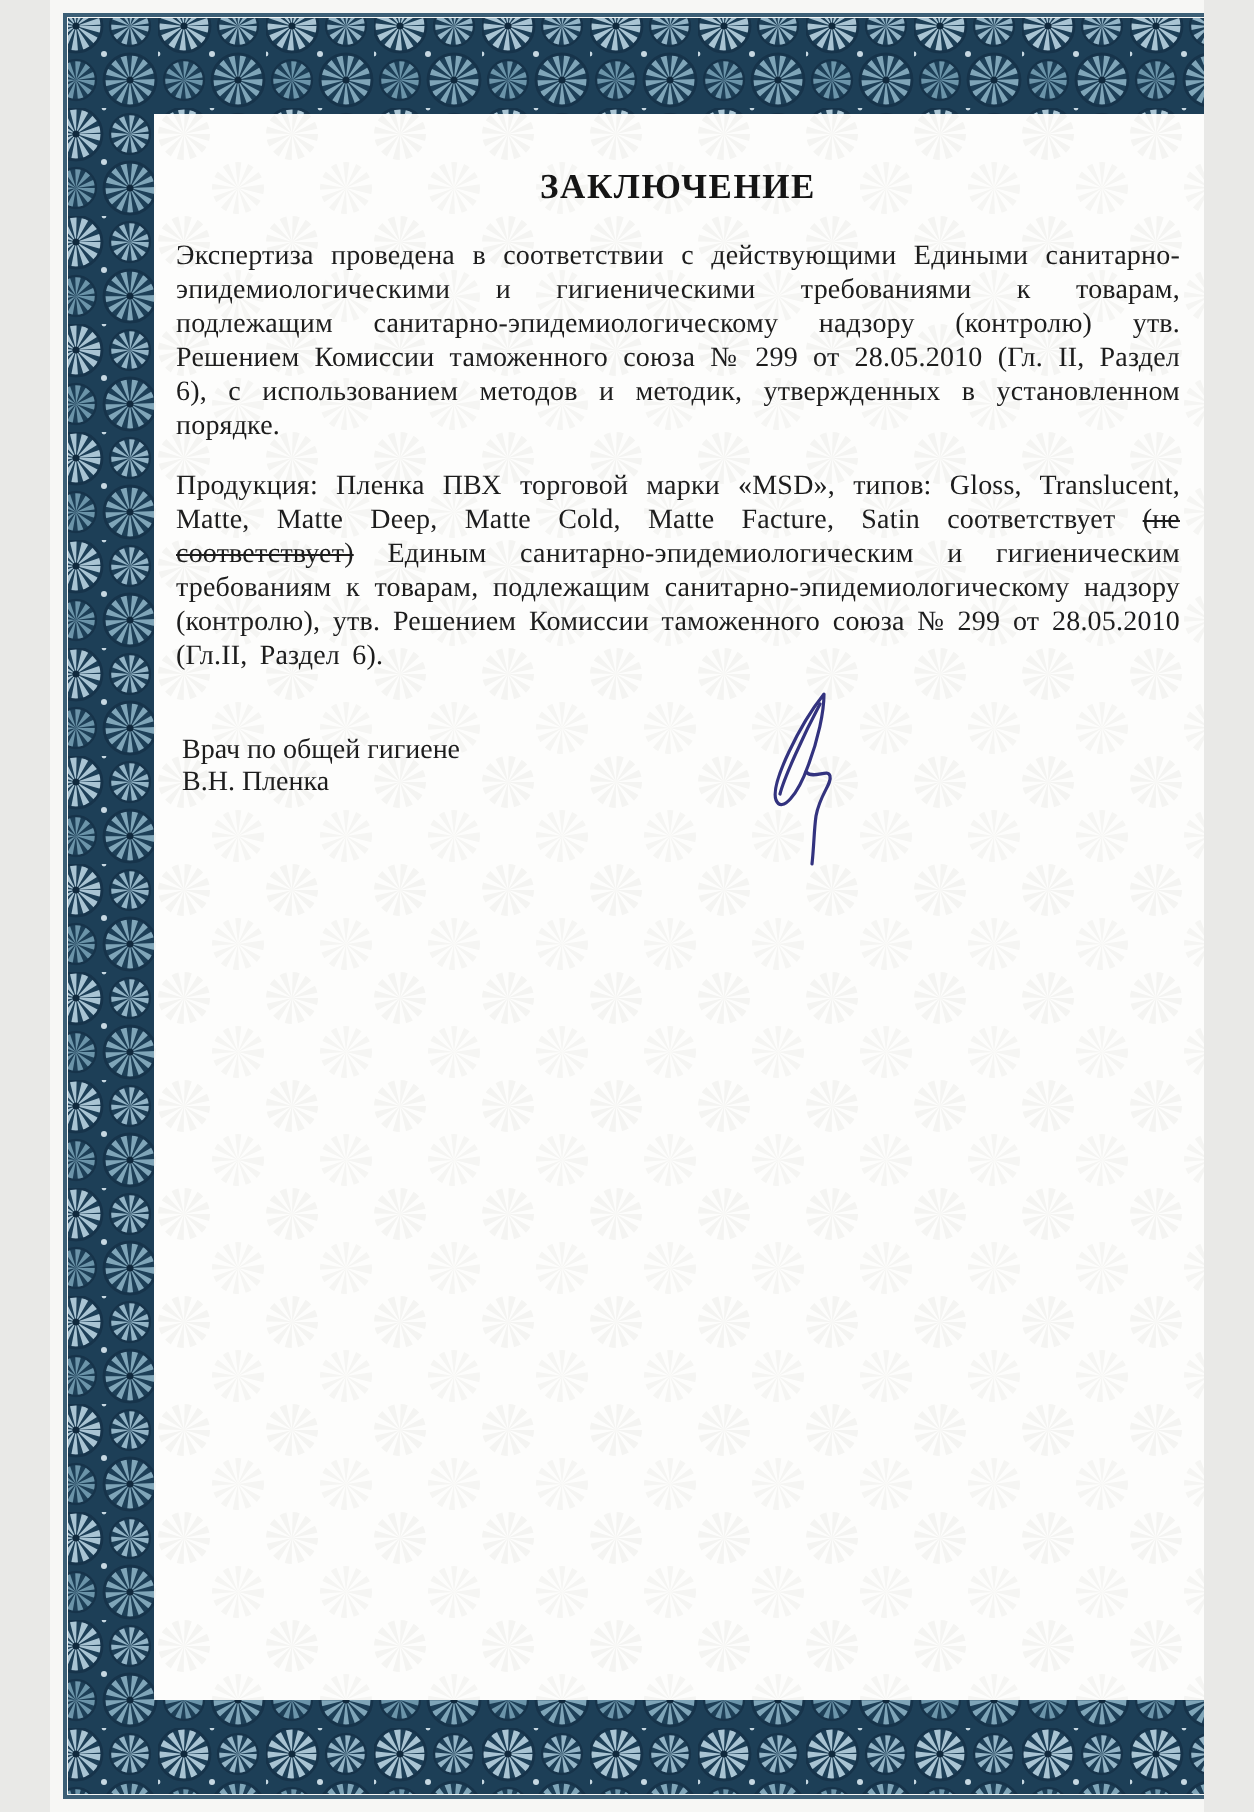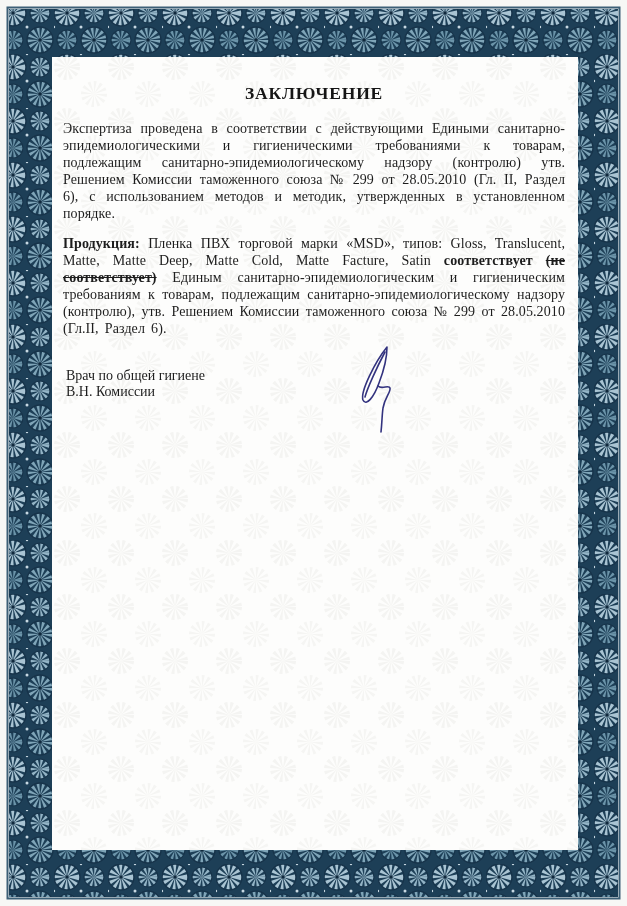--- a/index.html
+++ b/index.html
@@ -1,18 +1,18 @@
 <!DOCTYPE html>
 <html><head>
 <meta charset="utf-8">
 <style>
   html,body{margin:0;padding:0;background:#e9e9e7;}
   .page{
     position:relative;
-    width:627px;height:906px;
+    width:577px;height:906px;
     margin:0 auto;
     background:#f7f7f5;
     font-family:"Liberation Serif", serif;
     overflow:hidden;
   }
   .bg-svg{position:absolute;left:0;top:0;}
   .content{
     position:absolute;
     left:52px;top:57px;
     width:526px;height:793px;
@@ -30,21 +30,21 @@
   }
   .paragraphs p{
     margin:13px 0 0 0;
     font-size:14px;
     line-height:17px;
     text-align:justify;
     word-spacing:2.5px;
     letter-spacing:.1px;
   }
   .paragraphs p:first-child{margin-top:16px;}
-  .seg-b{font-weight:bold;}
+  .seg-b{font-weight:normal;}
   .seg-s{text-decoration:line-through;}
   .seg-bu{font-weight:bold;text-decoration:underline;text-decoration-thickness:1.5px;}
   .sign-row{
     position:relative;
     margin-top:31px;
     display:flex;
     justify-content:space-between;
     align-items:flex-start;
     font-size:14px;
     padding:0 40px 0 3px;
@@ -97,21 +97,21 @@
 
     <h1 class="doc-title">ЗАКЛЮЧЕНИЕ</h1>
 
     <div class="paragraphs" id="paragraphs">
         <p><span>Экспертиза проведена в соответствии с действующими Едиными санитарно-эпидемиологическими и гигиеническими требованиями к товарам, подлежащим санитарно-эпидемиологическому надзору (контролю) утв. Решением Комиссии таможенного союза № 299 от 28.05.2010 (Гл. II, Раздел 6), с использованием методов и методик, утвержденных в установленном порядке.</span></p>
         <p><span class="seg-b">Продукция: </span><span>Пленка ПВХ торговой марки «MSD», типов: Gloss, Translucent, Matte, Matte Deep, Matte Cold, Matte Facture, Satin </span><span class="seg-b">соответствует </span><span class="seg-b seg-s">(не соответствует)</span><span> Единым санитарно-эпидемиологическим и гигиеническим требованиям к товарам, подлежащим санитарно-эпидемиологическому надзору (контролю), утв. Решением Комиссии таможенного союза № 299 от 28.05.2010 (Гл.II, Раздел 6).</span></p>
       </div>
 
     <div class="sign-row">
       <span>Врач по общей гигиене</span>
-      <span>В.Н. Комиссии</span>
+      <span>В.Н. Пленка</span>
 
       <svg class="signature-svg" width="60" height="105" viewBox="0 0 60 105" aria-hidden="true">
         <g fill="none" stroke="#33337f" stroke-width="1.6" stroke-linecap="round" stroke-linejoin="round">
           <path d="M38,7 C26,22 11,52 14,60 C17,67 25,57 30,43 C35,30 38,16 38,7 Z"></path>
           <path d="M36,12 C28,27 18,49 16,57"></path>
           <path d="M29,46 C33,50 40,44 41,48 C42,52 36,57 34,68 C33,75 33,83 32,92"></path>
         </g>
       </svg>
     </div>
 

